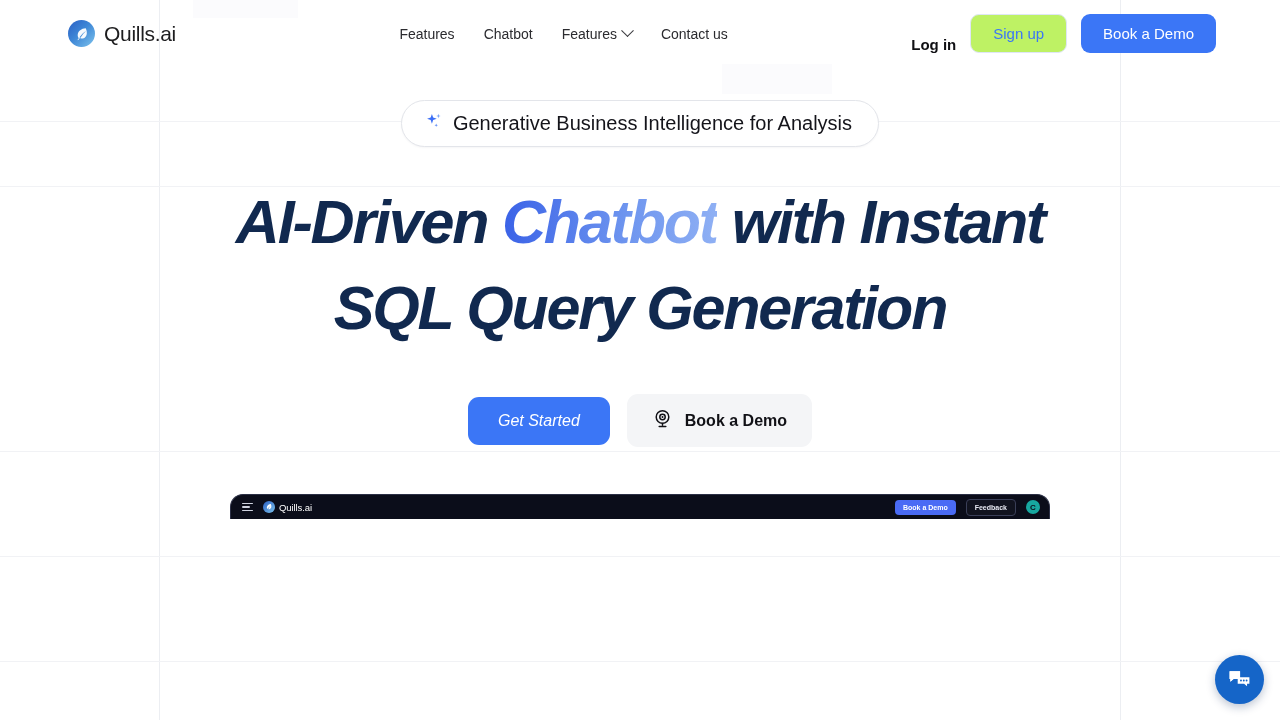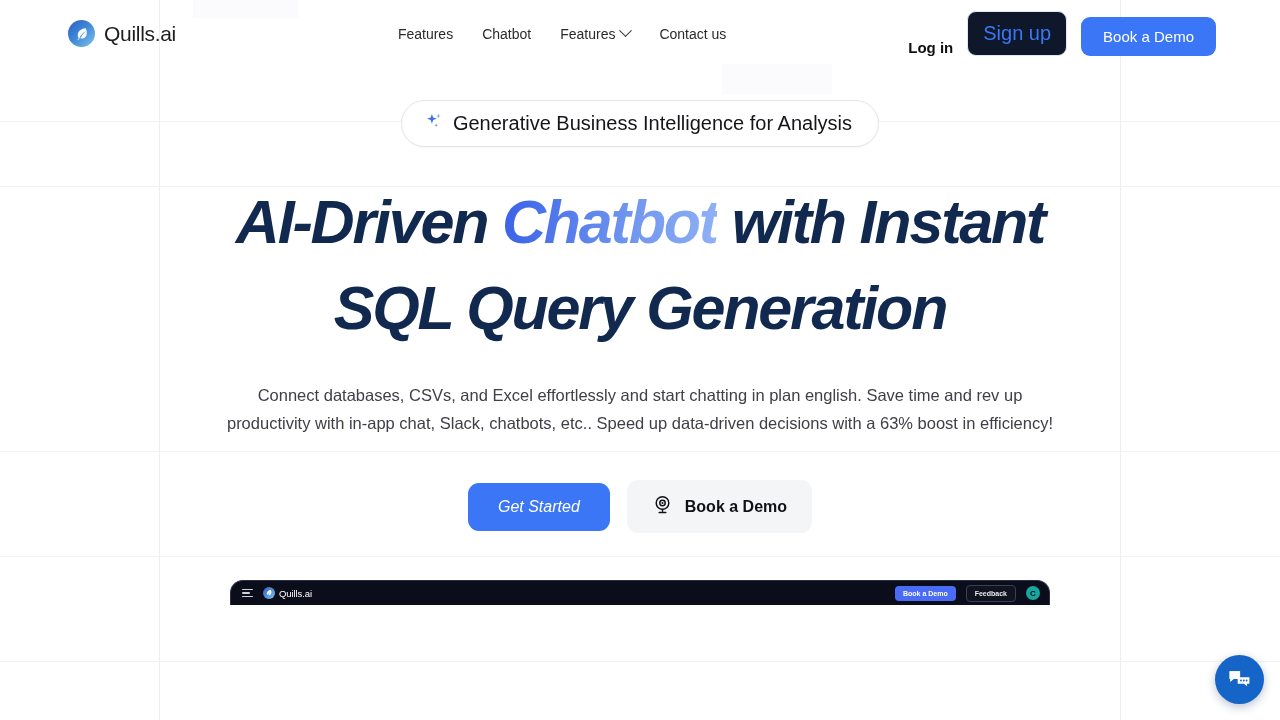--- a/index.html
+++ b/index.html
@@ -126,26 +126,26 @@
   }
   .login-link {
     font-size: 15px;
     font-weight: 700;
     color: #101014;
     text-decoration: none;
     cursor: pointer;
     white-space: nowrap;
   }
   .btn-outline {
-    font-size: 20px;
+    font-size: 15px;
     color: #3b76f6;
-    background: #0f172a;
+    background: #bef264;
     border: 1px solid #dfe6f6;
     border-radius: 9px;
-    padding: 10px 15px;
+    padding: 10px 22px;
     cursor: pointer;
     font-family: inherit;
     white-space: nowrap;
   }
   .btn-primary {
     font-size: 15px;
     color: #ffffff;
     background: #3b76f6;
     border: none;
     border-radius: 9px;
@@ -407,21 +407,20 @@
           <path d="M10 2.4l1.55 4.6 4.6 1.55-4.6 1.55L10 14.7 8.45 10.1 3.85 8.55l4.6-1.55z" fill="#3b6ff6"></path>
           <path d="M18.2 2.2l.72 2.1 2.1.72-2.1.72-.72 2.1-.72-2.1-2.1-.72 2.1-.72z" fill="#7aa3f7"></path>
           <path d="M15.4 14.6l.55 1.6 1.6.55-1.6.55-.55 1.6-.55-1.6-1.6-.55 1.6-.55z" fill="#5f8df6"></path>
         </svg>
       </span>
       <span class="badge-text">Generative Business Intelligence for Analysis</span>
     </div>
 
     <h1 class="headline"><span>AI-Driven </span><span class="grad">Chatbot</span><span> with Instant SQL Query Generation</span></h1>
 
-    <p class="subhead">Connect databases, CSVs, and Excel effortlessly and start chatting in plan english. Save time and rev up productivity with in-app chat, Slack, chatbots, etc.. Speed up data-driven decisions with a 63% boost in efficiency!</p>
 
     <div class="cta-row">
       <button class="btn-get-started">Get Started</button>
       <button class="btn-book-demo">
         <span>
           <svg width="21" height="21" viewBox="0 0 24 24" aria-hidden="true">
             <circle cx="12" cy="10.3" r="7.2" fill="none" stroke="#111116" stroke-width="1.7"></circle>
             <circle cx="12" cy="10.3" r="3.1" fill="none" stroke="#111116" stroke-width="1.7"></circle>
             <circle cx="12" cy="10.3" r="1.15" fill="#111116"></circle>
             <path d="M12 17.6v2.1" stroke="#111116" stroke-width="1.7" stroke-linecap="round"></path>

